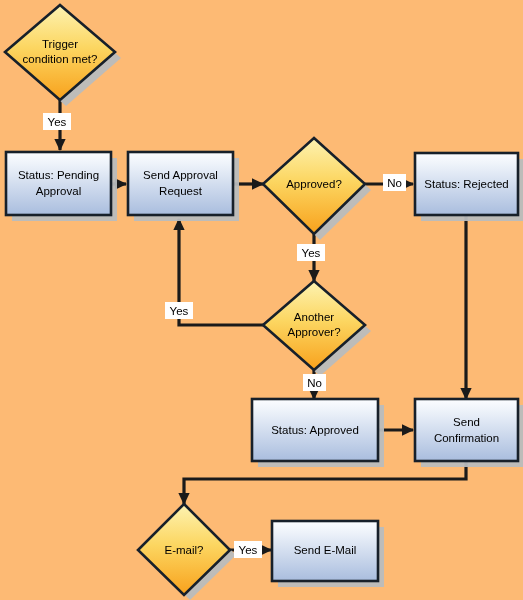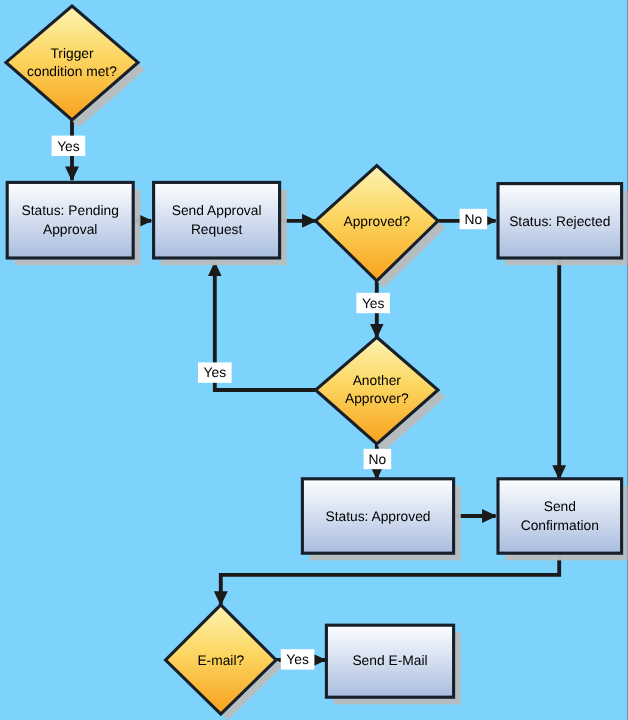--- a/index.html
+++ b/index.html
@@ -5,21 +5,21 @@
 <style>
   html, body {
     margin: 0;
     padding: 0;
     background: #4d6873;
   }
   #canvas {
     position: relative;
     width: 523px;
     height: 600px;
-    background: #7dd3fc;
+    background: #fdba74;
     overflow: hidden;
     font-family: "Liberation Sans", sans-serif;
   }
   svg#flow {
     position: absolute;
     left: 0;
     top: 0;
     width: 523px;
     height: 600px;
   }

